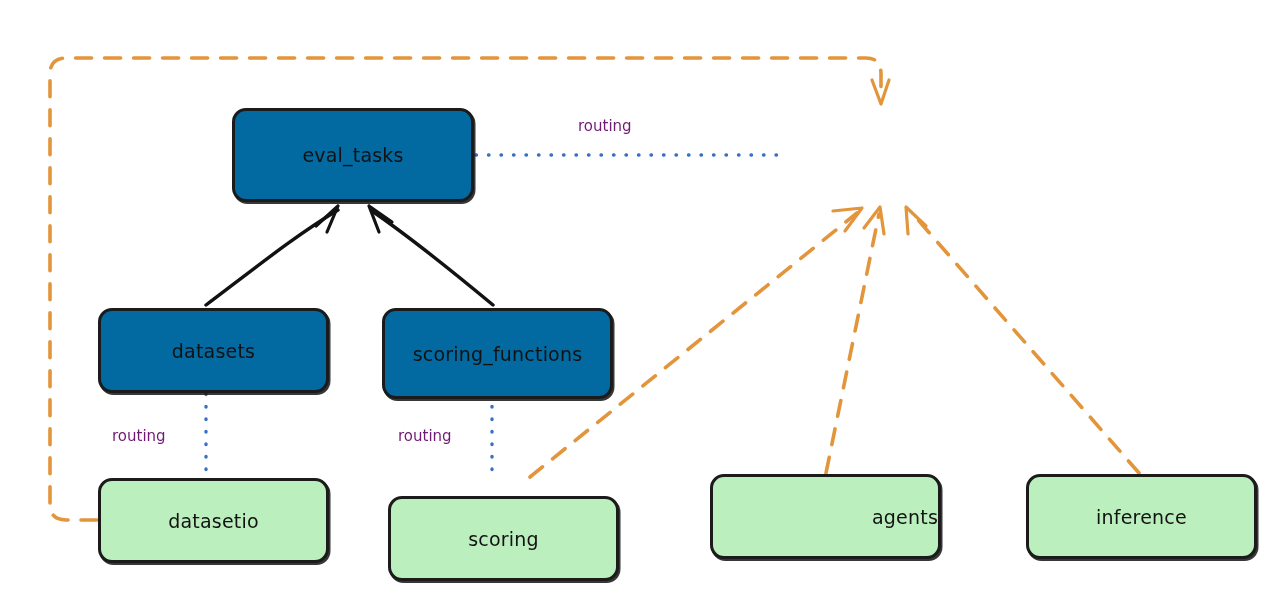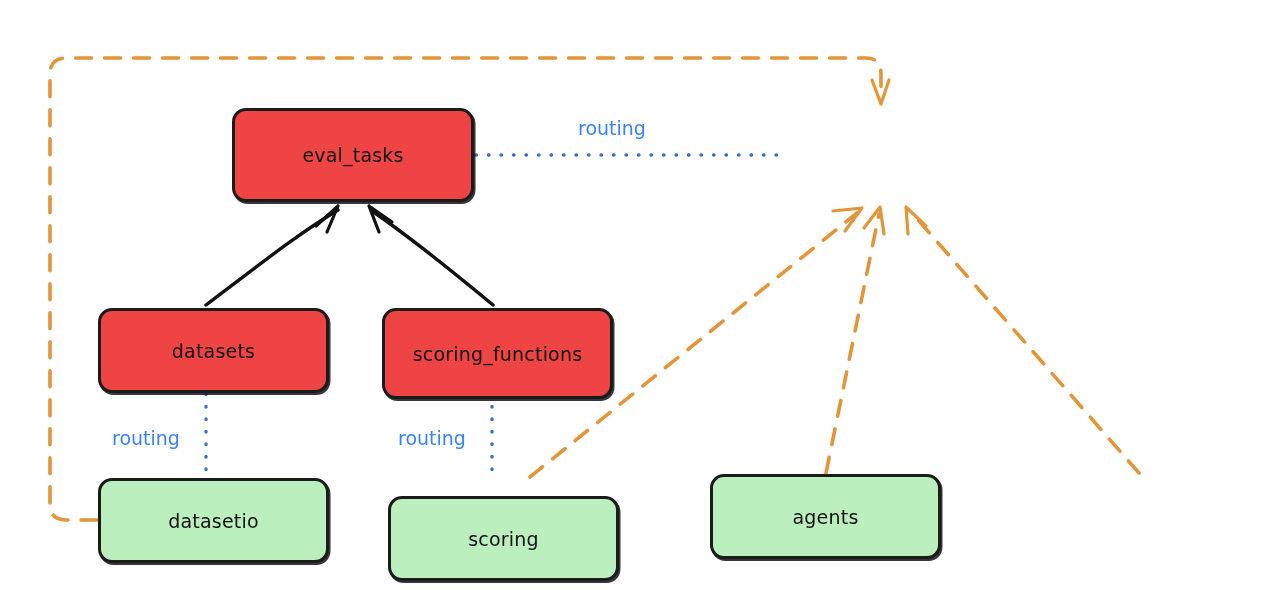--- a/index.html
+++ b/index.html
@@ -34,33 +34,33 @@
     justify-content: center;
     border: 3px solid #1b1b1b;
     border-radius: 14px;
     font-family: "DejaVu Sans", sans-serif;
     font-size: 19px;
     color: #121212;
     letter-spacing: 0.2px;
     text-align: center;
     box-shadow: 1.5px 2px 0 0 rgba(20,20,20,0.85);
   }
-  .node.blue  { background: #ef4444; }
+  .node.blue  { background: #0369a1; }
   .node.green { background: #BCEFBE; }
 
   .node-label {
     pointer-events: none;
     user-select: none;
   }
 
   .edge-label {
     position: absolute;
     font-family: "DejaVu Sans", sans-serif;
-    font-size: 19px;
-    color: #3b82f6;
+    font-size: 15px;
+    color: #701a75;
     white-space: nowrap;
     user-select: none;
   }
 </style>
 </head>
 <body>
 
 <div id="canvas">
 
   <svg id="edges" viewBox="0 0 1280 596" width="1280" height="596" xmlns="http://www.w3.org/2000/svg">
@@ -124,24 +124,27 @@
   </div>
 
   <div class="node green" style="left:98px; top:478px; width:231px; height:85px;">
     <span class="node-label">datasetio</span>
   </div>
 
   <div class="node green" style="left:388px; top:496px; width:231px; height:85px;">
     <span class="node-label">scoring</span>
   </div>
 
-  <div class="node green" style="left:710px; top:474px; width:231px; height:85px;">
+  <div class="node green" style="left:710px; top:474px; width:231px; height:85px;justify-content:flex-end;">
     <span class="node-label">agents</span>
   </div>
 
+  <div class="node green" style="left:1026px; top:474px; width:231px; height:85px;">
+    <span class="node-label">inference</span>
+  </div>
 
   <div class="edge-label" style="left:578px; top:117px;">routing</div>
 
   <div class="edge-label" style="left:112px; top:427px;">routing</div>
 
   <div class="edge-label" style="left:398px; top:427px;">routing</div>
 
 </div>
 
 </body></html>

